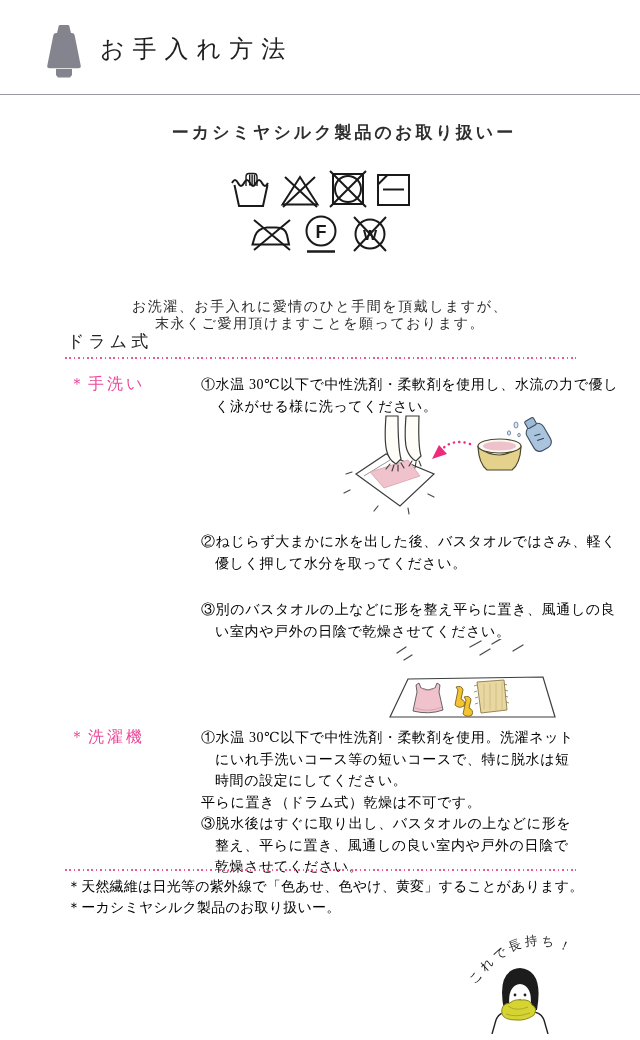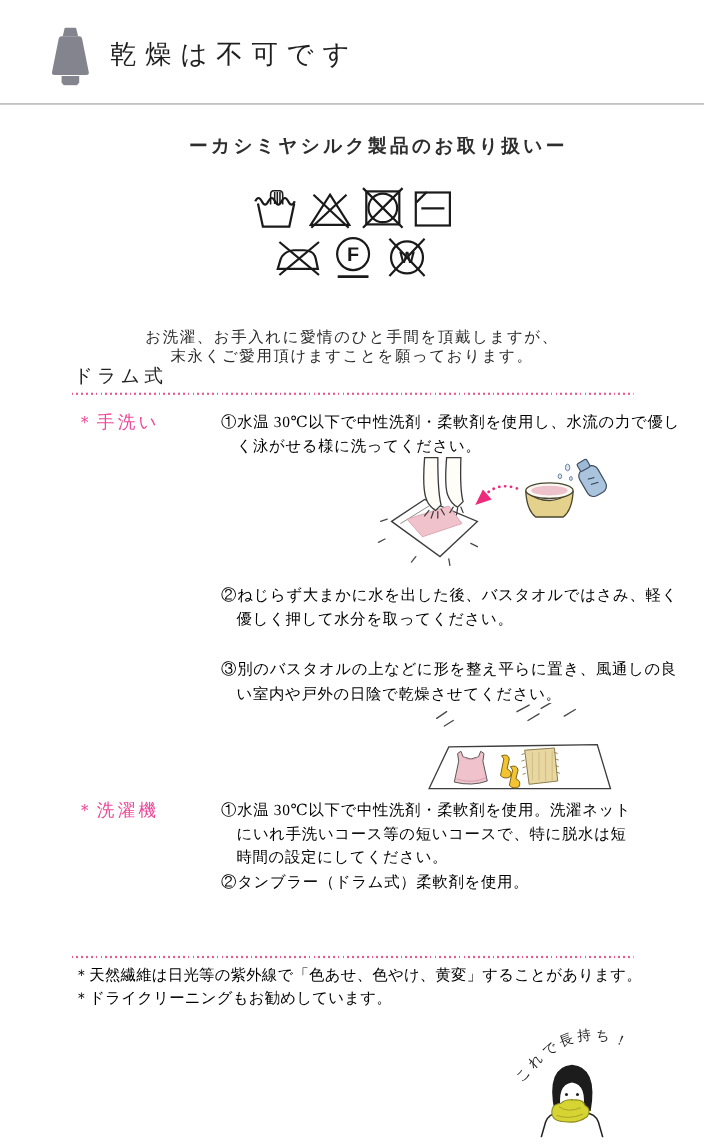--- a/index.html
+++ b/index.html
@@ -57,21 +57,21 @@
   .care-letter { font-family:"Liberation Sans","DejaVu Sans",sans-serif; font-weight:bold; fill:#1a1a1a; }
 </style>
 </head>
 <body>
 
 <svg class="abs spool" width="40" height="53" viewBox="0 0 40 53">
   <path fill="#84848e" d="M16 0 h8 q1 0 1.3 1 l1.7 7 h-14 l1.7 -7 q0.3 -1 1.3 -1 z"></path>
   <path fill="#84848e" d="M12 8 h16 q2 0 2.6 2 l6 30 q0.9 3.2 -2.4 3.2 h-28.4 q-3.3 0 -2.4 -3.2 l6 -30 q0.6 -2 2.6 -2 z"></path>
   <path fill="#84848e" d="M12 44 h16 v6 l-2 2.5 h-12 l-2 -2.5 z"></path>
 </svg>
-<h1 class="abs title">乾燥は不可です</h1>
+<h1 class="abs title">お手入れ方法</h1>
 <div class="abs divider"></div>
 
 <div class="abs subtitle sans">ーカシミヤシルク製品のお取り扱いー</div>
 
 <div class="abs symbols">
   <div class="symrow">
     <svg width="44" height="40" viewBox="0 0 44 40">
       <path class="care-stroke" d="M3 13 q3 -6 6 0 q3 6 6 0 q3 -6 6 0 q3 6 6 0 q3 -6 6 0 q3 6 6 0"></path>
       <path class="care-stroke" d="M5.5 15 L10 36 L34 36 L38.5 15"></path>
       <path class="care-thin" d="M17 16 L17 7 Q17 3.5 20 3.5 L25 3.5 Q28 3.5 28 7 L28 16"></path>
@@ -176,26 +176,27 @@
   <g>
     <path d="M107 43 L134 41 L137 71 L111 74 Z" fill="#e9d7a2" stroke="#8a7a48" stroke-width="0.9"></path>
     <path d="M114 45 V70 M120 44.5 V70.5 M126 44 V71 M132 43.5 V71.5" stroke="#c9b87e" stroke-width="0.8" fill="none"></path>
     <path d="M107 46 l-3 1 M107 52 l-3 1 M108 58 l-3 1 M108 64 l-3 1 M134 45 l3 1 M135 51 l3 1 M135 57 l3 1 M136 63 l3 1" stroke="#8a7a48" stroke-width="0.8" fill="none"></path>
   </g>
 </svg>
 
 <div class="abs wash-label mc-label">＊洗濯機</div>
 <div class="abs mc-steps">
   <p class="step">①水温 30℃以下で中性洗剤・柔軟剤を使用。洗濯ネットにいれ手洗いコース等の短いコースで、特に脱水は短時間の設定にしてください。</p>
-  <p class="step">②タンブラー（ドラム式）柔軟剤を使用。</p>
+  <p class="step">平らに置き（ドラム式）乾燥は不可です。</p>
+  <p class="step">③脱水後はすぐに取り出し、バスタオルの上などに形を整え、平らに置き、風通しの良い室内や戸外の日陰で乾燥させてください。</p>
 </div>
 
 <div class="abs dotline dot2"></div>
 <p class="abs note n1">＊天然繊維は日光等の紫外線で「色あせ、色やけ、黄変」することがあります。</p>
-<p class="abs note n2">＊ドライクリーニングもお勧めしています。</p>
+<p class="abs note n2">＊ーカシミヤシルク製品のお取り扱いー。</p>
 
 <svg class="abs mascot" width="140" height="112" viewBox="0 0 140 112">
   <defs>
     <path id="mascot-arc" d="M14 66 Q66 -6 130 42" fill="none"></path>
   </defs>
   <text font-size="12.5" letter-spacing="3.5" fill="#1e1e1e" font-family="Liberation Serif, DejaVu Serif, serif">
     <textPath href="#mascot-arc" startOffset="4">これで長持ち！</textPath>
   </text>
   <g>
     <path d="M34 112 L38 98 Q41 90 50 90 L74 90 Q83 90 86 98 L90 112 Z" fill="#ffffff"></path>

